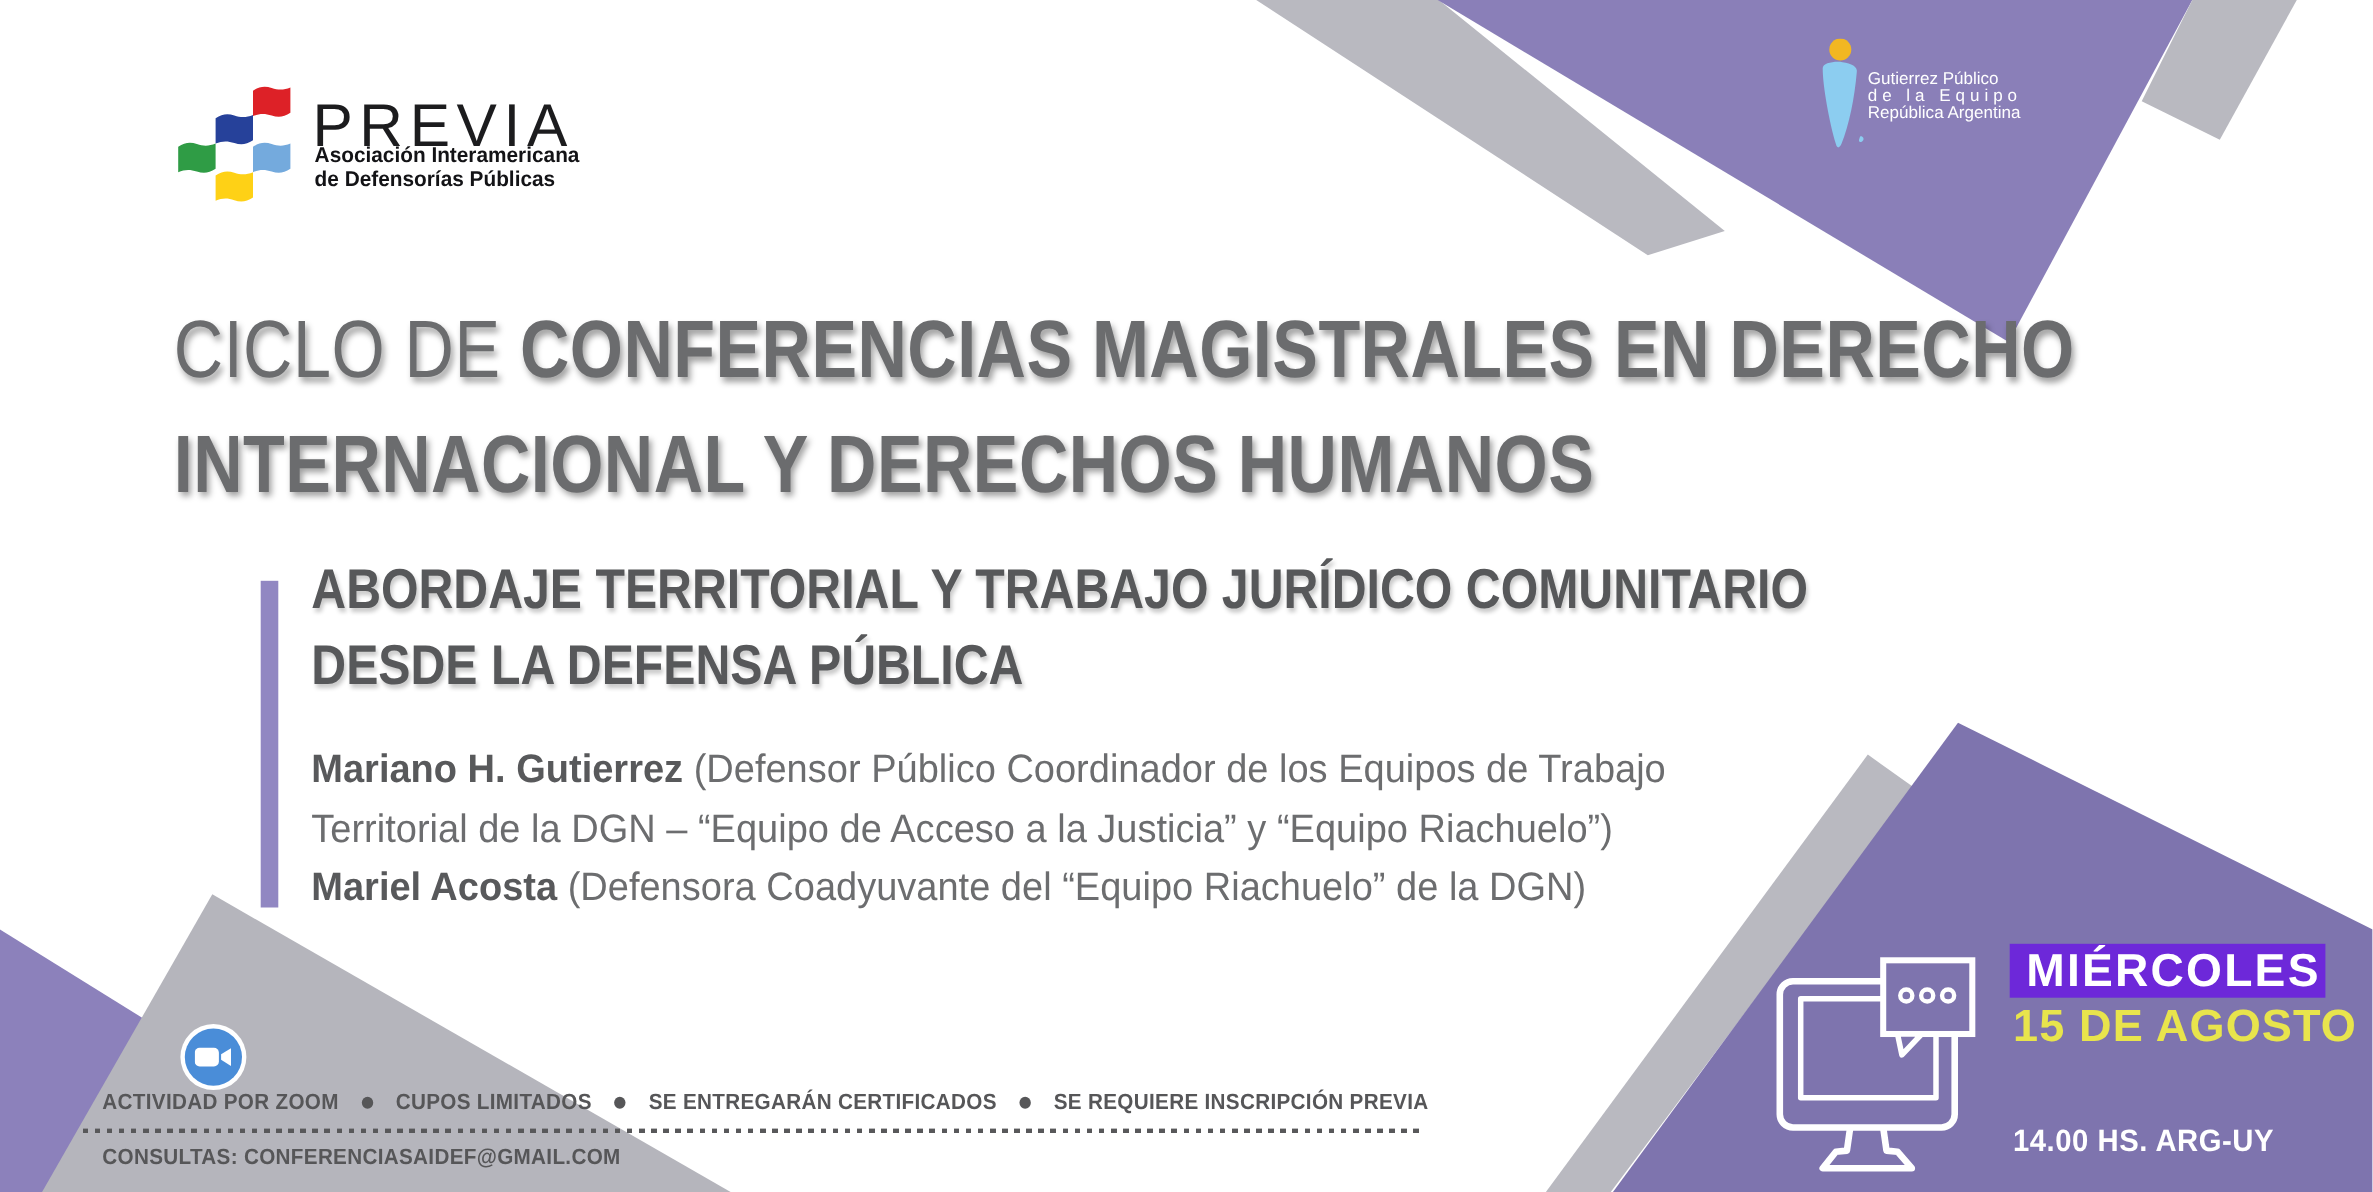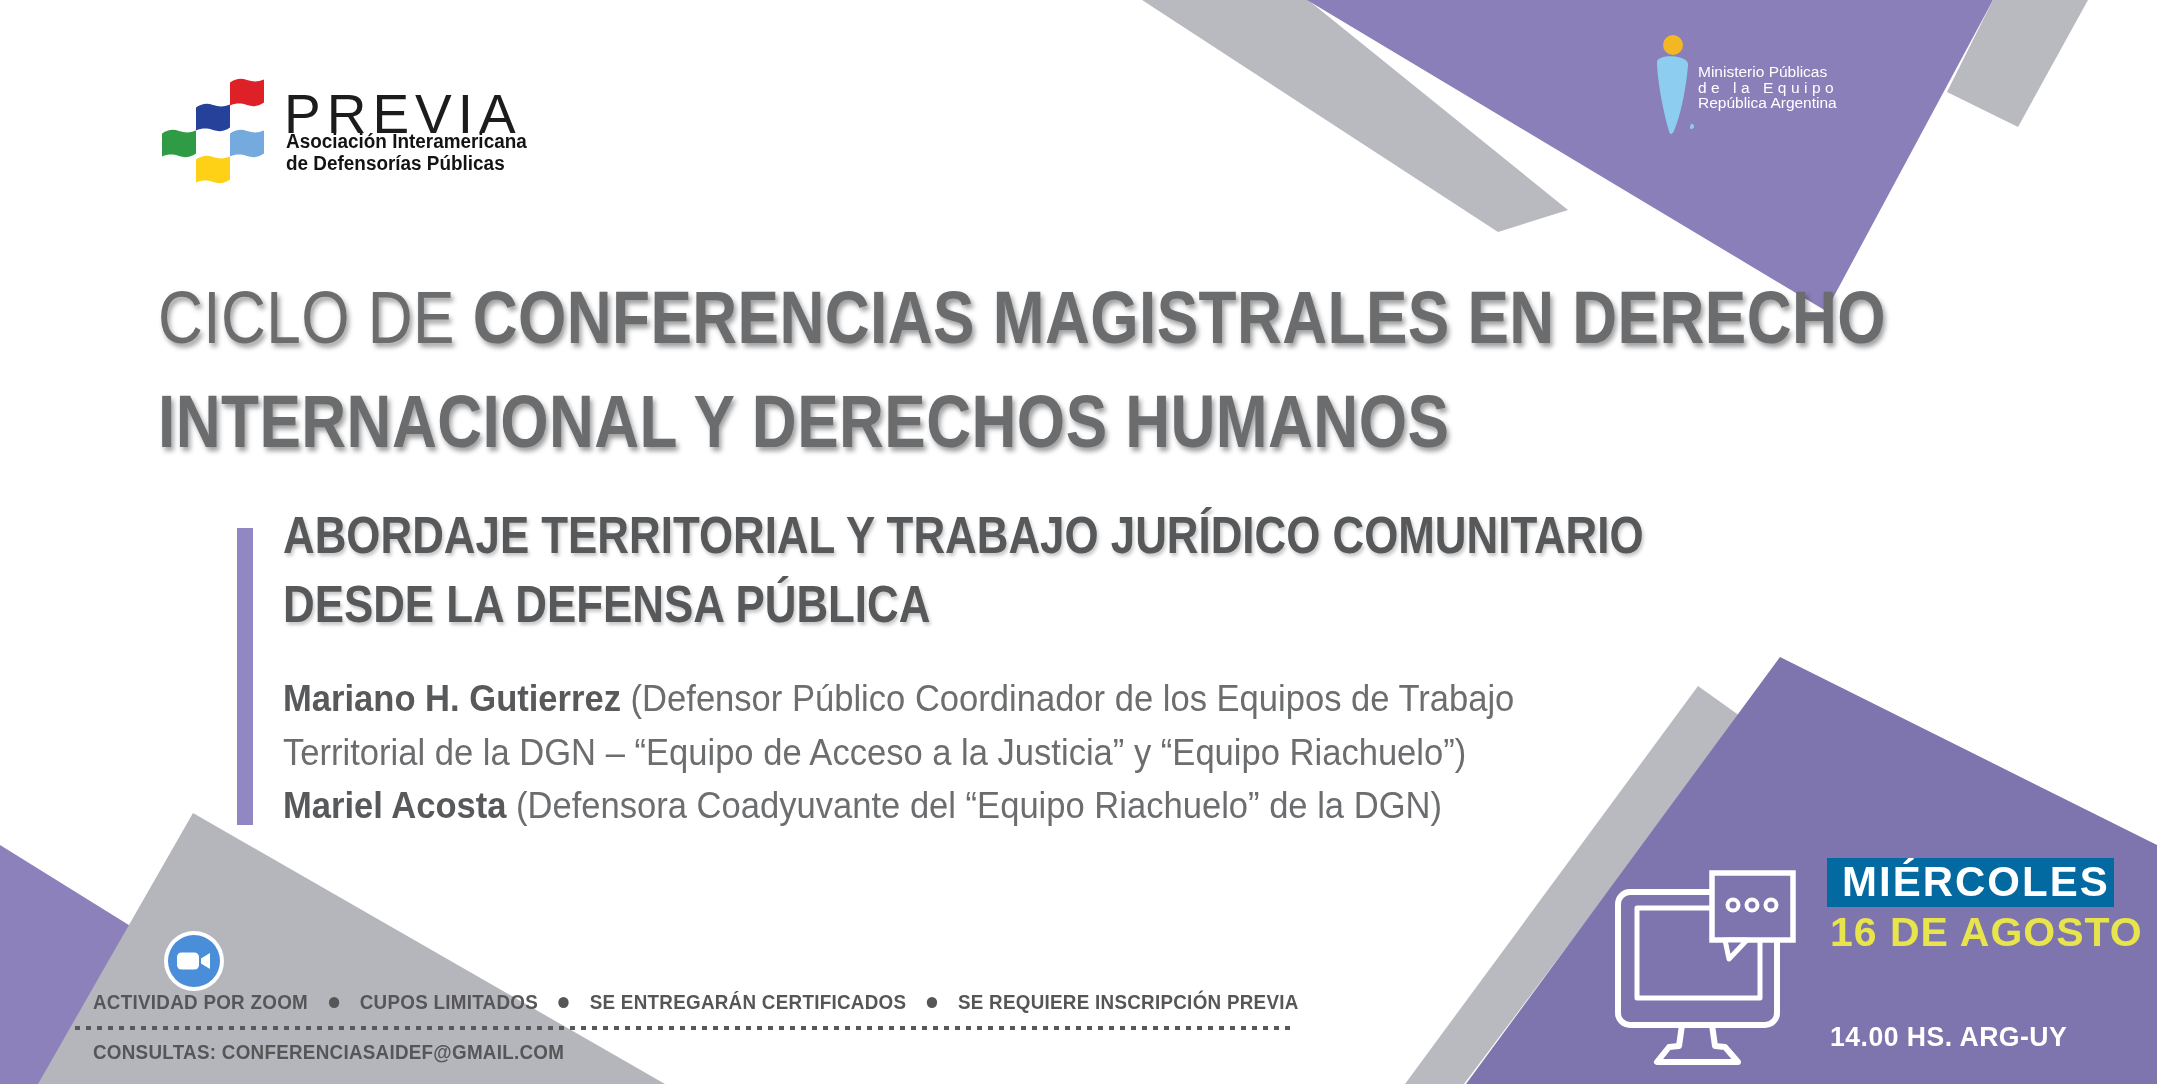--- a/index.html
+++ b/index.html
@@ -80,21 +80,21 @@
     left:164px; top:931px; width:60px; height:60px; border-radius:50%;
     background:#ffffff; display:flex; align-items:center; justify-content:center;
   }
   .zoom-badge-inner {
     width:52px; height:52px; border-radius:50%; background:#4a8dd8;
     display:flex; align-items:center; justify-content:center;
   }
 
   
   .event-day-band {
-    left:1827px; top:858px; width:287px; height:49px; background:#0369a1;
+    left:1827px; top:858px; width:287px; height:49px; background:#6d28d9;
     color:#ffffff; font-size:42px; font-weight:700; letter-spacing:2px;
     line-height:48px; padding-left:15px; white-space:nowrap;
   }
   .event-date {
     left:1830px; top:909px; color:#e8e44c; font-size:41px; font-weight:700;
     letter-spacing:1px; white-space:nowrap;
   }
   .event-times {
     left:1830px; top:951px; color:#ffffff; font-size:28px; font-weight:700;
     line-height:34.5px; letter-spacing:0.5px; white-space:pre;
@@ -137,21 +137,21 @@
   </div>
 
   <div class="abs" style="left:1652px; top:35px;">
     <svg width="46" height="106" viewBox="0 0 46 106">
       <circle cx="21" cy="10" r="10" fill="#f2b722"></circle>
       <path d="M5,27 C5,22.5 15,20.5 23,21.5 C31,22.5 37,25.5 36,30.5 C34,54 29,79 22,96 C20,100 18,100 17,96 C11,76 5,43 5,27 Z" fill="#8ccdf0"></path>
       <path d="M39,89 c2.5,-0.5 4,2 2.5,4 c-1.5,2 -4,1 -3.5,-1 z" fill="#8ccdf0"></path>
     </svg>
   </div>
   <div class="abs mpd-text">
-    <div class="l1">Ministerio Públicas</div>
+    <div class="l1">Gutierrez Público</div>
     <div class="l2">de la Equipo</div>
     <div class="l3">República Argentina</div>
   </div>
 
   <div class="abs main-title">
     <div><span class="light">CICLO DE </span><span>CONFERENCIAS MAGISTRALES EN DERECHO</span></div>
     <div>INTERNACIONAL Y DERECHOS HUMANOS</div>
   </div>
 
   <div class="abs session-bar"></div>
@@ -199,21 +199,21 @@
       <rect x="107" y="20" width="81" height="67" fill="#7e74ae" stroke="#ffffff" stroke-width="5.5"></rect>
       <path d="M120,87 L124,106 L142,87 Z" fill="#7e74ae" stroke="#ffffff" stroke-width="5" stroke-linejoin="round"></path>
       <g fill="none" stroke="#ffffff" stroke-width="4">
         <circle cx="128" cy="52" r="5.5"></circle>
         <circle cx="147" cy="52" r="5.5"></circle>
         <circle cx="166" cy="52" r="5.5"></circle>
       </g>
     </svg>
   </div>
   <div class="abs event-day-band">MIÉRCOLES</div>
-  <div class="abs event-date">16 DE AGOSTO</div>
+  <div class="abs event-date">15 DE AGOSTO</div>
   <div class="abs event-times">
     <div>14.00 HS. ARG-UY</div>
     
     
     
   </div>
 
 </div>
 
 </body></html>

